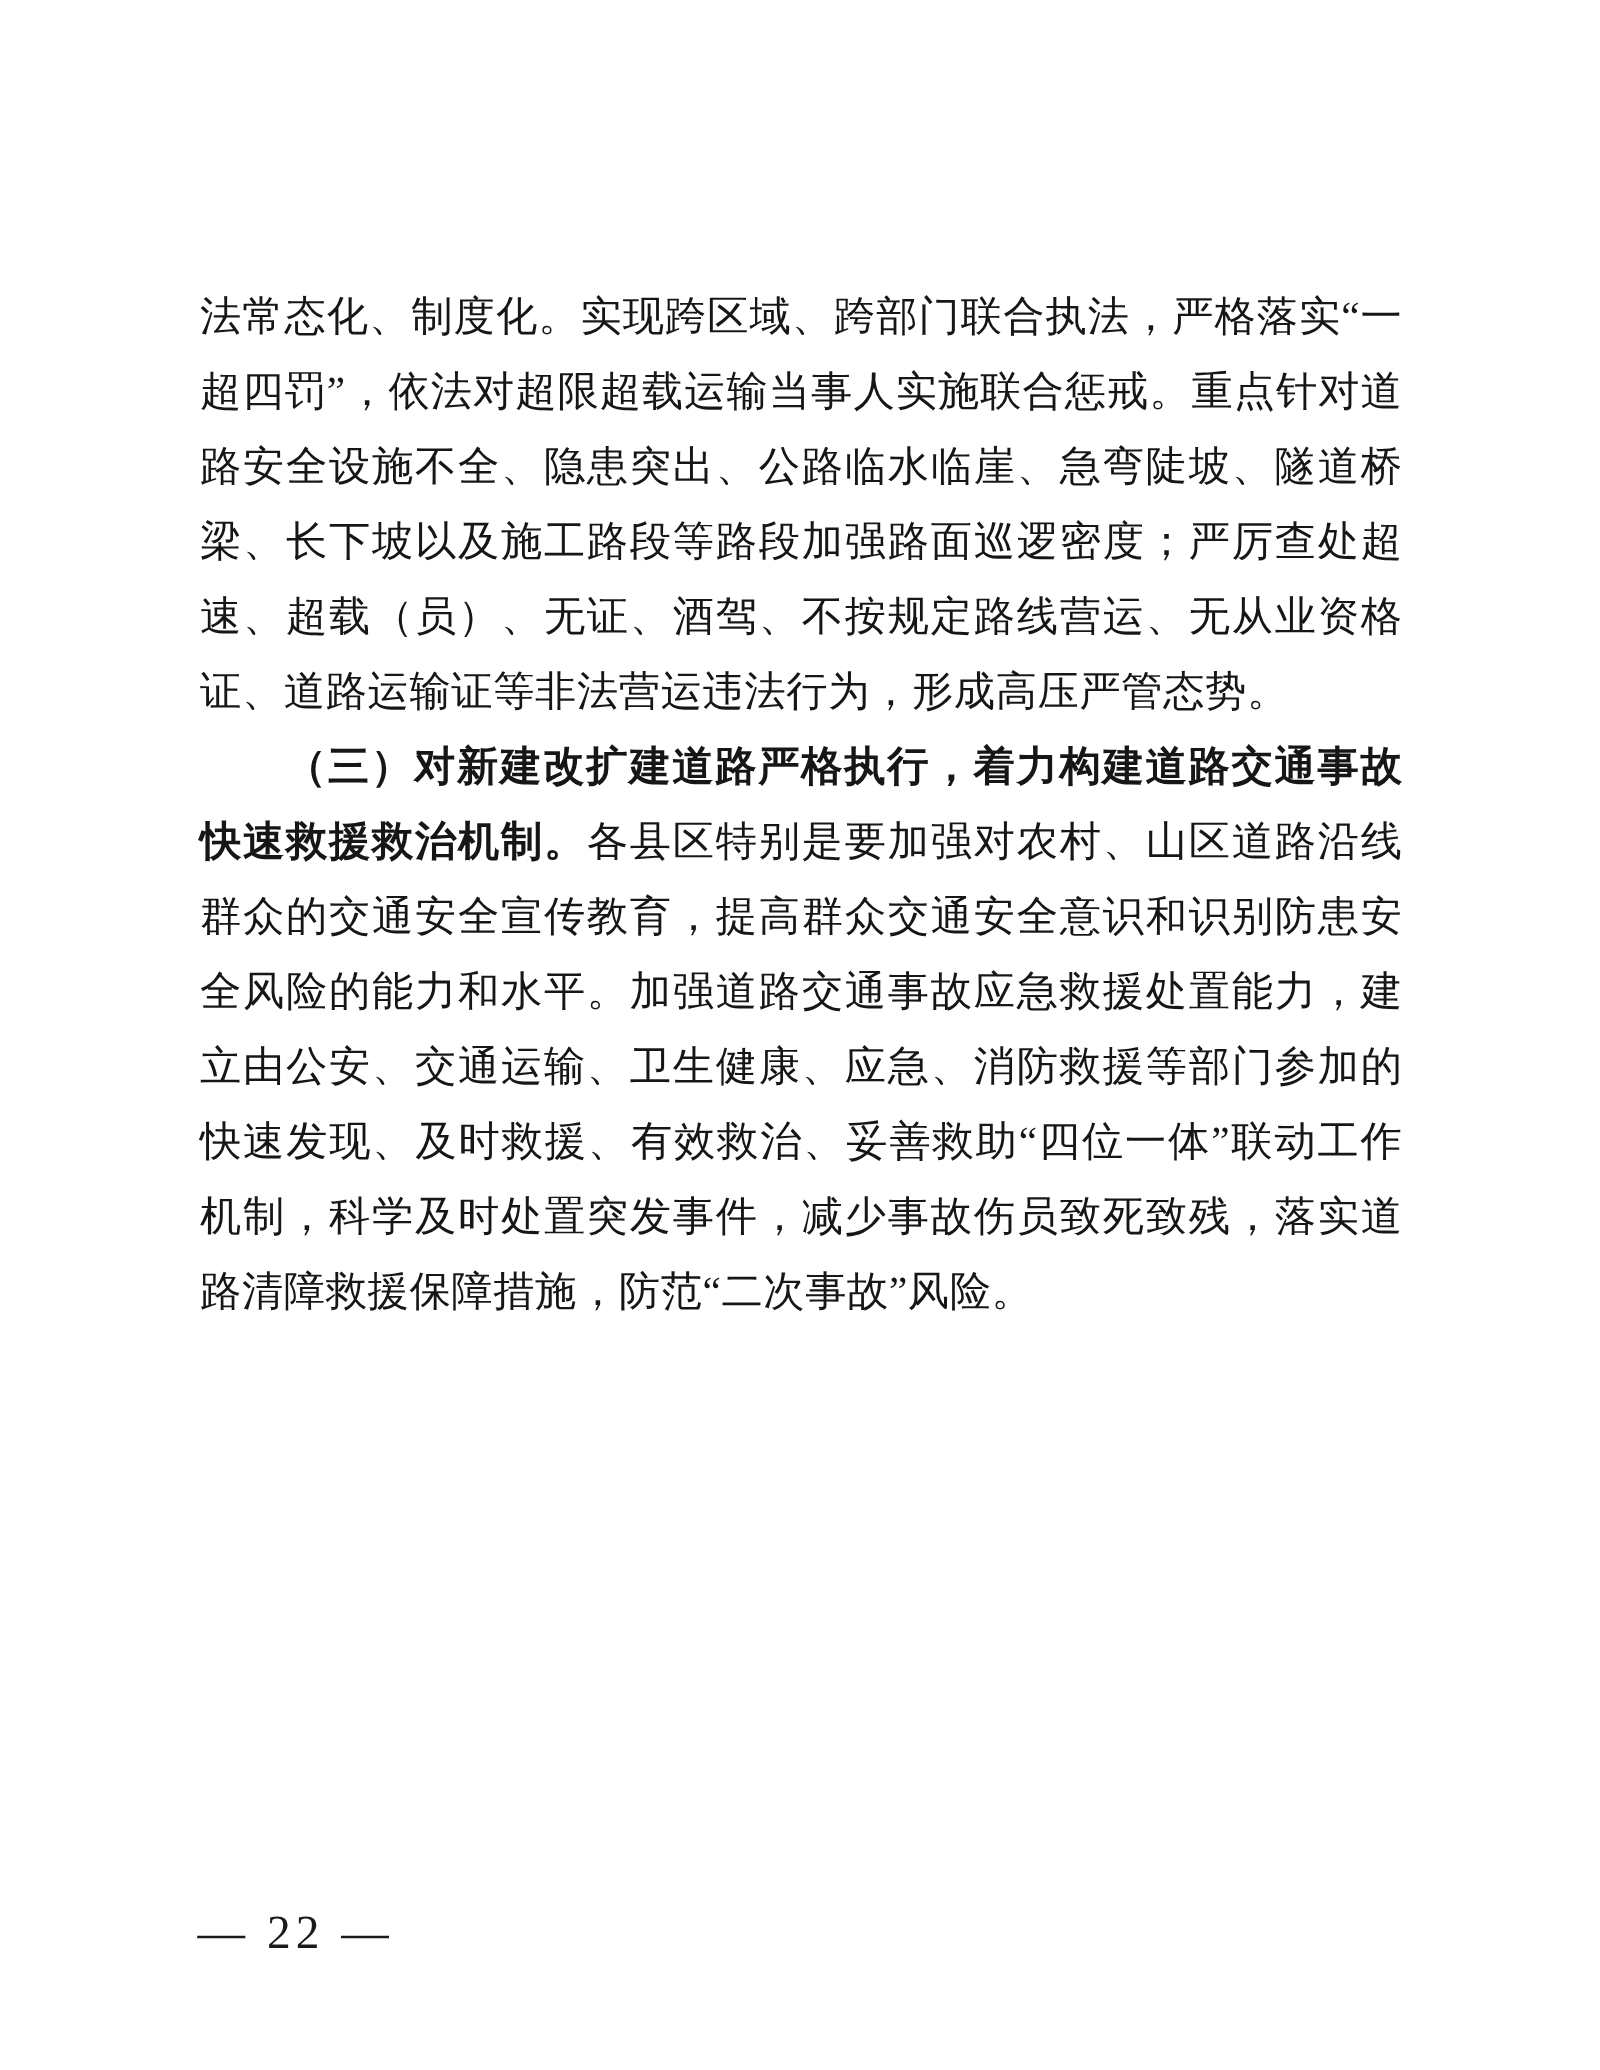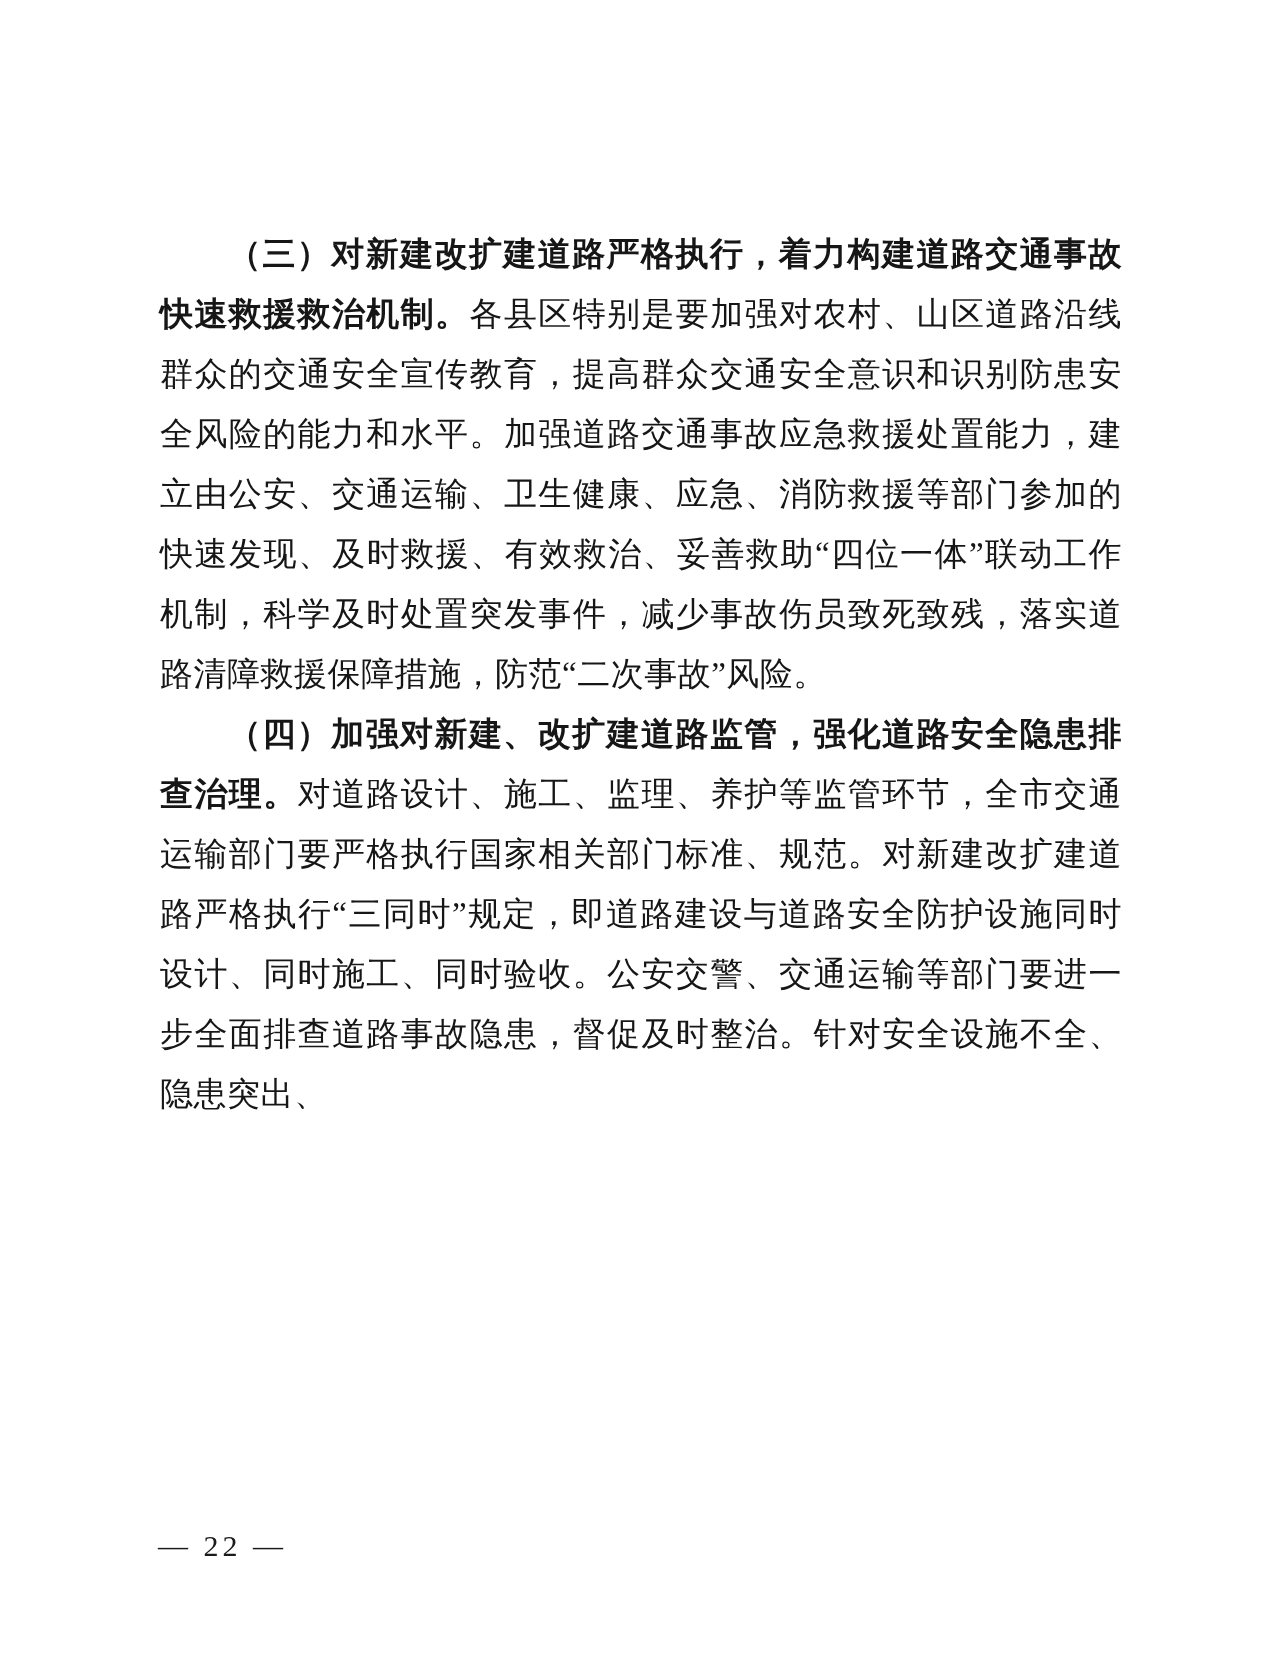--- a/index.html
+++ b/index.html
@@ -42,28 +42,28 @@
   .run {
     font-weight: normal;
   }
   .run.bold {
     font-weight: bold;
   }
   .page-number {
     position: absolute;
     left: 158px;
     top: 1526px;
-    font-size: 30px;
+    font-size: 38px;
     line-height: 40px;
     letter-spacing: 4px;
     color: #1a1a1a;
   }
 </style>
 </head>
 <body>
 
 <div class="page">
   <div class="doc-body">
+      <p class="para"><span class="run">法常态化、制度化。实现跨区域、跨部门联合执法，严格落实“一超四罚”，依法对超限超载运输当事人实施联合惩戒。重点针对道路安全设施不全、隐患突出、公路临水临崖、急弯陡坡、隧道桥梁、长下坡以及施工路段等路段加强路面巡逻密度；严厉查处超速、超载（员）、无证、酒驾、不按规定路线营运、无从业资格证、道路运输证等非法营运违法行为，形成高压严管态势。</span></p>
       <p class="para indent"><span class="run bold">（三）对新建改扩建道路严格执行，着力构建道路交通事故快速救援救治机制。</span><span class="run">各县区特别是要加强对农村、山区道路沿线群众的交通安全宣传教育，提高群众交通安全意识和识别防患安全风险的能力和水平。加强道路交通事故应急救援处置能力，建立由公安、交通运输、卫生健康、应急、消防救援等部门参加的快速发现、及时救援、有效救治、妥善救助“四位一体”联动工作机制，科学及时处置突发事件，减少事故伤员致死致残，落实道路清障救援保障措施，防范“二次事故”风险。</span></p>
-      <p class="para indent"><span class="run bold">（四）加强对新建、改扩建道路监管，强化道路安全隐患排查治理。</span><span class="run">对道路设计、施工、监理、养护等监管环节，全市交通运输部门要严格执行国家相关部门标准、规范。对新建改扩建道路严格执行“三同时”规定，即道路建设与道路安全防护设施同时设计、同时施工、同时验收。公安交警、交通运输等部门要进一步全面排查道路事故隐患，督促及时整治。针对安全设施不全、隐患突出、</span></p>
     </div>
   <div class="page-number">— 22 —</div>
 </div>
 
 </body></html>

